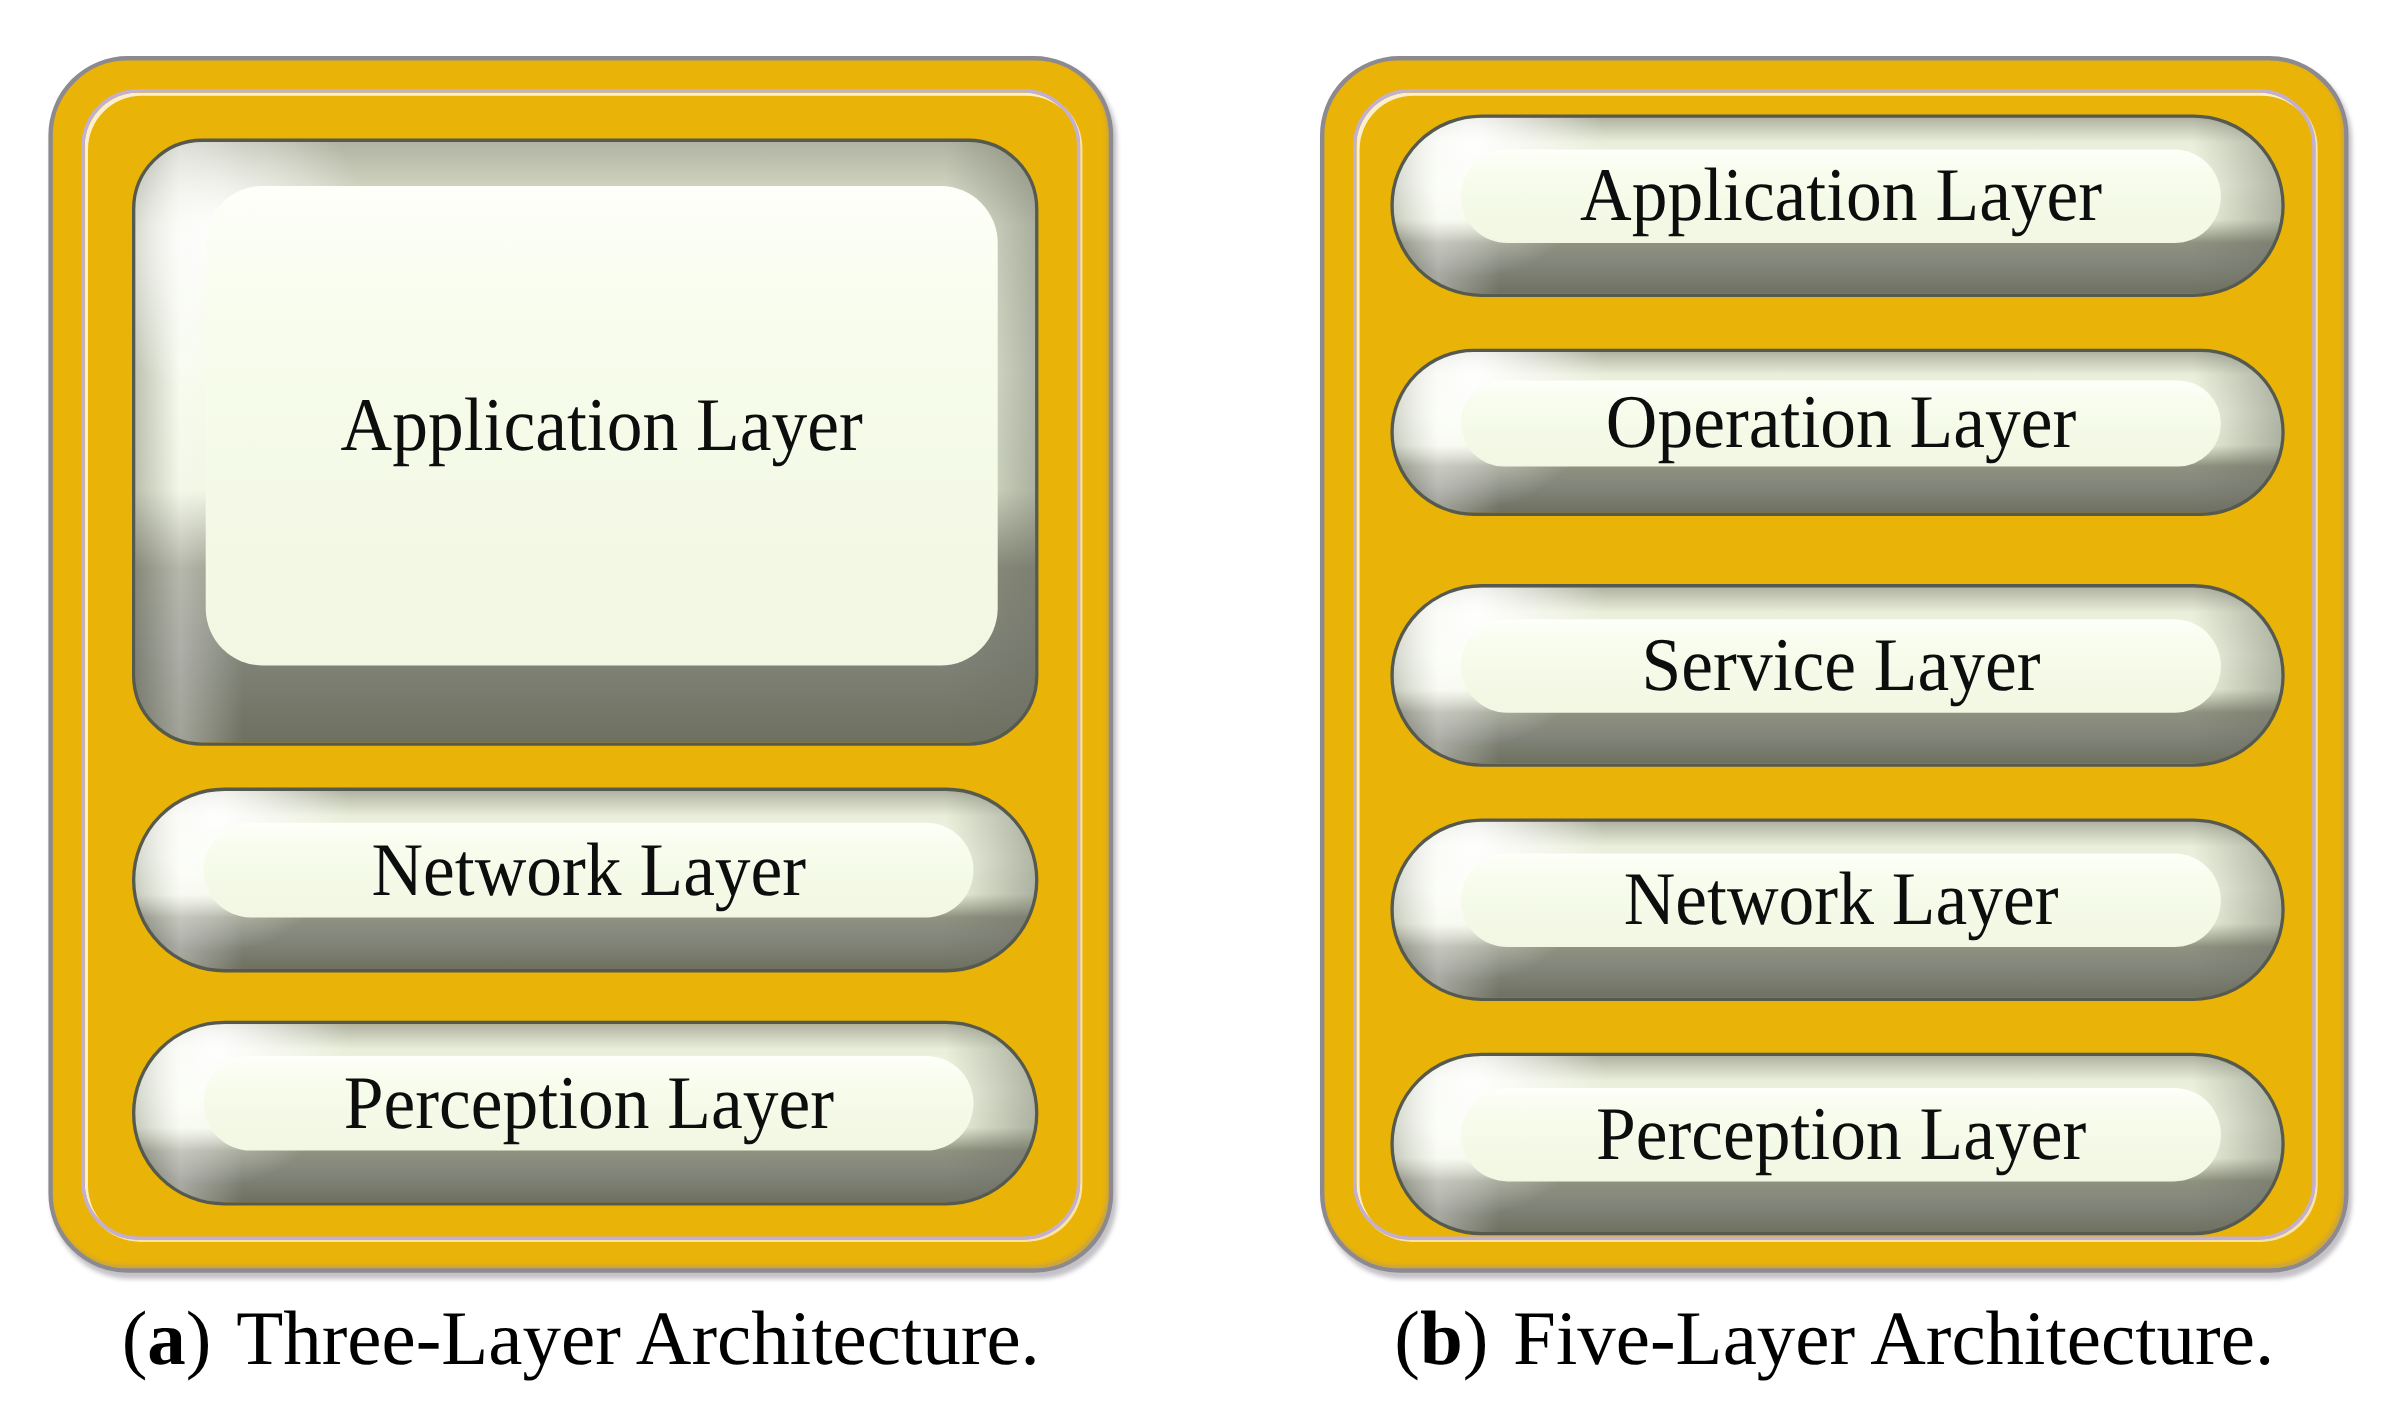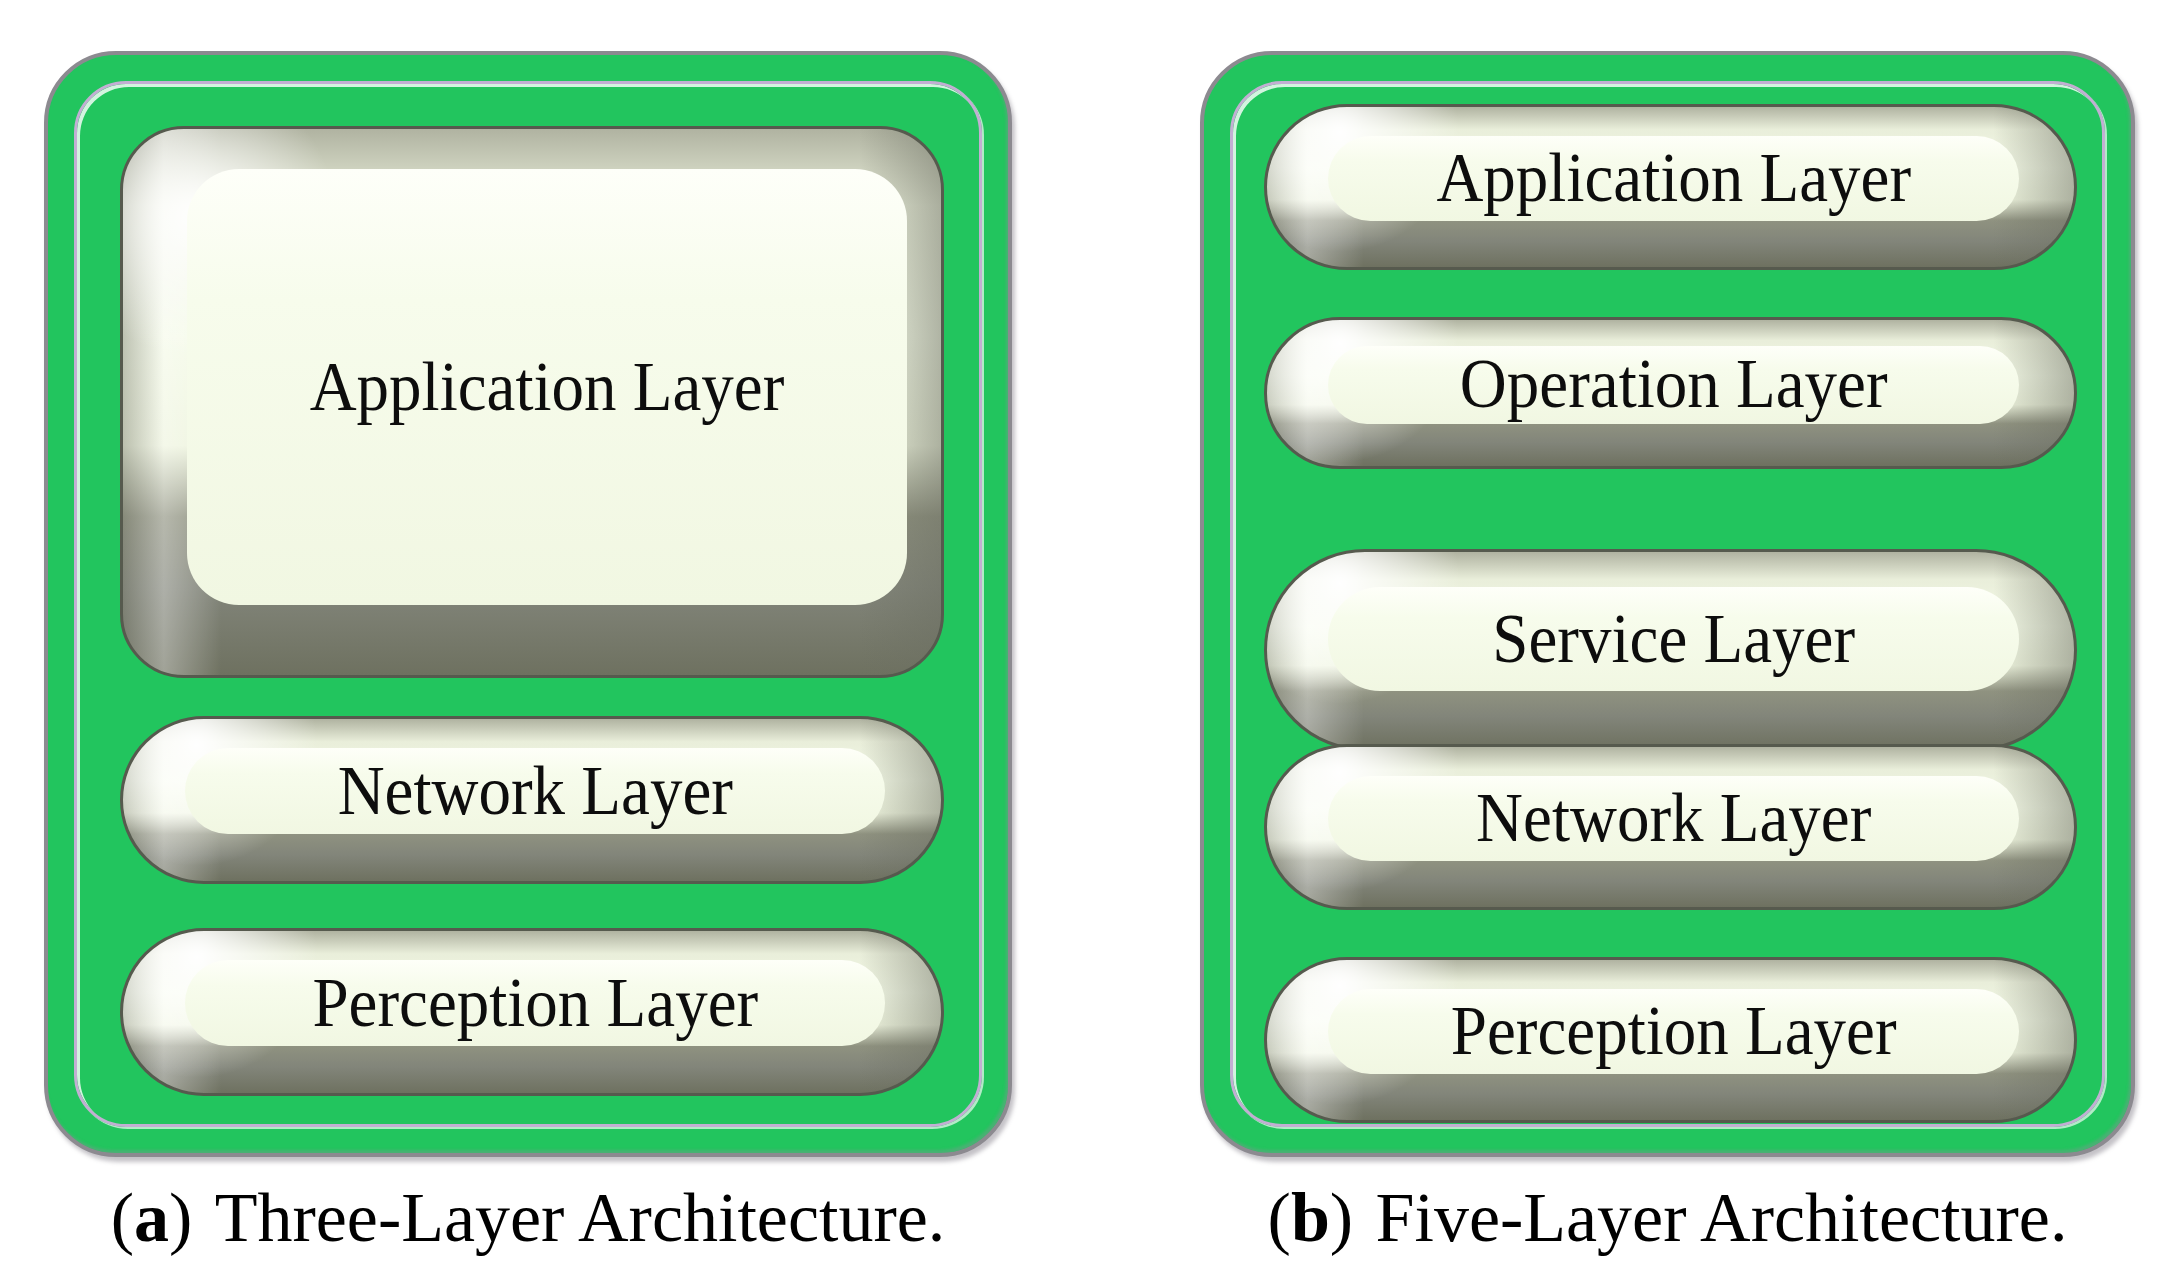--- a/index.html
+++ b/index.html
@@ -7,21 +7,21 @@
     width: 2179px; height: 1288px;
     position: relative;
     overflow: hidden;
     font-family: "Liberation Serif", "DejaVu Serif", serif;
   }
   .figure { position: absolute; inset: 0; }
 
   
   .panel {
     position: absolute;
-    background: #22c55e;
+    background: #eab308;
     border: 4px solid #8c8a90;
     border-radius: 72px;
     box-shadow: 3px 5px 4px rgba(125,120,130,0.45),
                 inset -2px -3px 3px rgba(150,140,158,0.35);
     box-sizing: border-box;
   }
   .panel-a { left: 44px;  top: 51px; width: 968px; height: 1106px; }
   .panel-b { left: 1200px; top: 51px; width: 935px; height: 1106px; }
   .ring {
     position: absolute; inset: 26px;
@@ -67,21 +67,21 @@
   }
 
   
   .b-a1 { left: 72px; top: 71px;  width: 824px; height: 552px; }
   .b-a2 { left: 72px; top: 661px; width: 824px; height: 168px; }
   .b-a3 { left: 72px; top: 873px; width: 824px; height: 168px; }
 
   
   .b-b1 { left: 60px; top: 49px;  width: 813px; height: 166px; }
   .b-b2 { left: 60px; top: 262px; width: 813px; height: 152px; }
-  .b-b3 { left: 60px; top: 494px; width: 813px; height: 202px; text-decoration: underline; }
+  .b-b3 { left: 60px; top: 476px; width: 813px; height: 166px; text-decoration: underline; }
   .b-b4 { left: 60px; top: 689px; width: 813px; height: 166px; }
   .b-b5 { left: 60px; top: 902px; width: 813px; height: 166px; }
 
   
   .caption {
     position: absolute;
     top: 1178px;
     font-size: 70px;
     color: #000;
     text-align: center;

